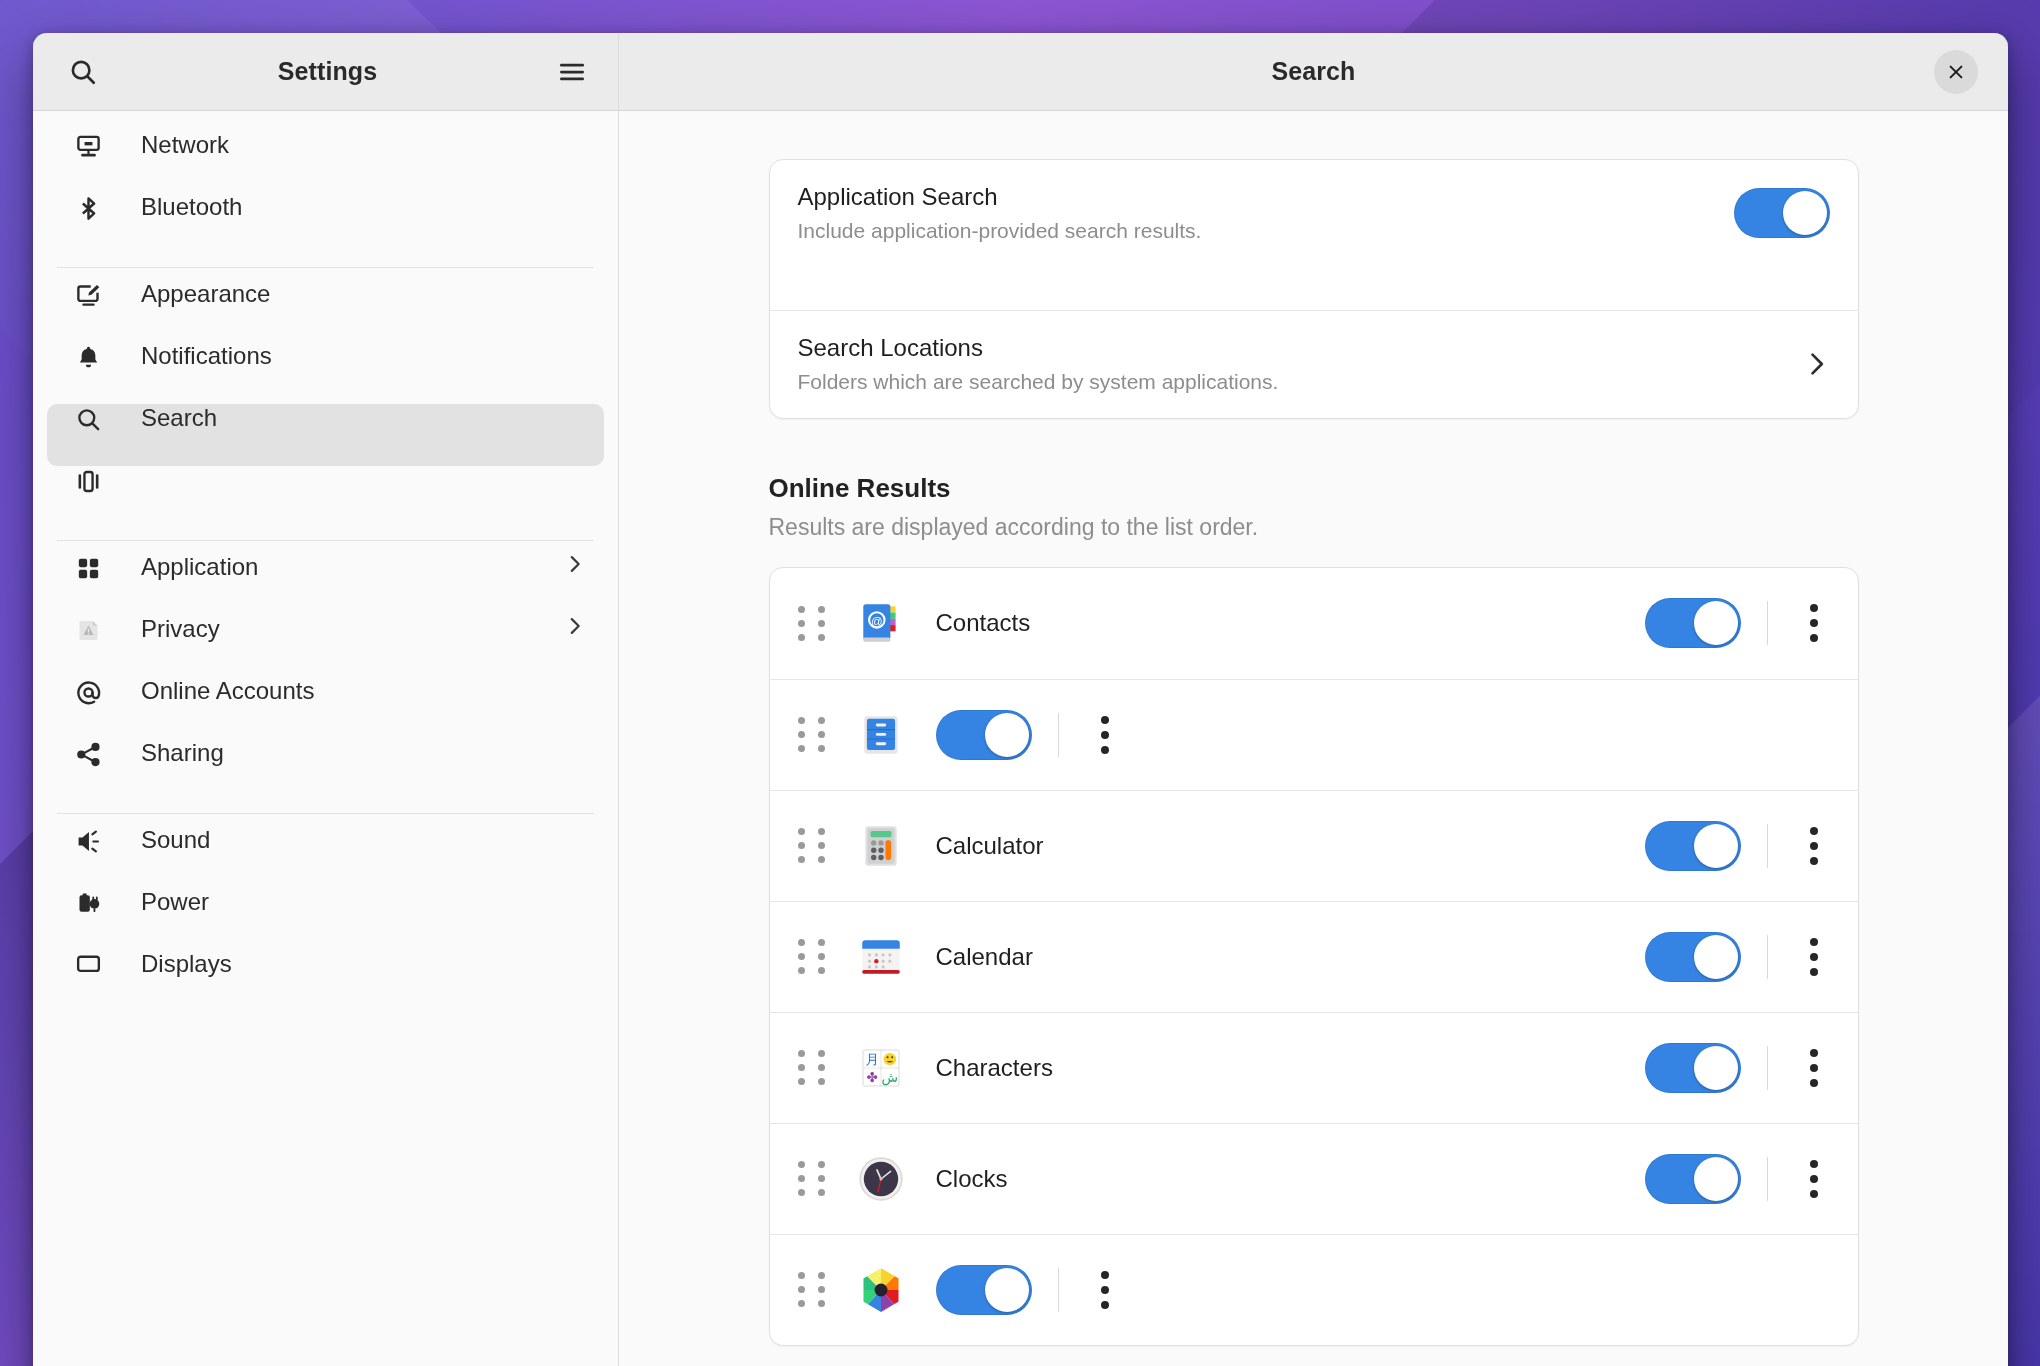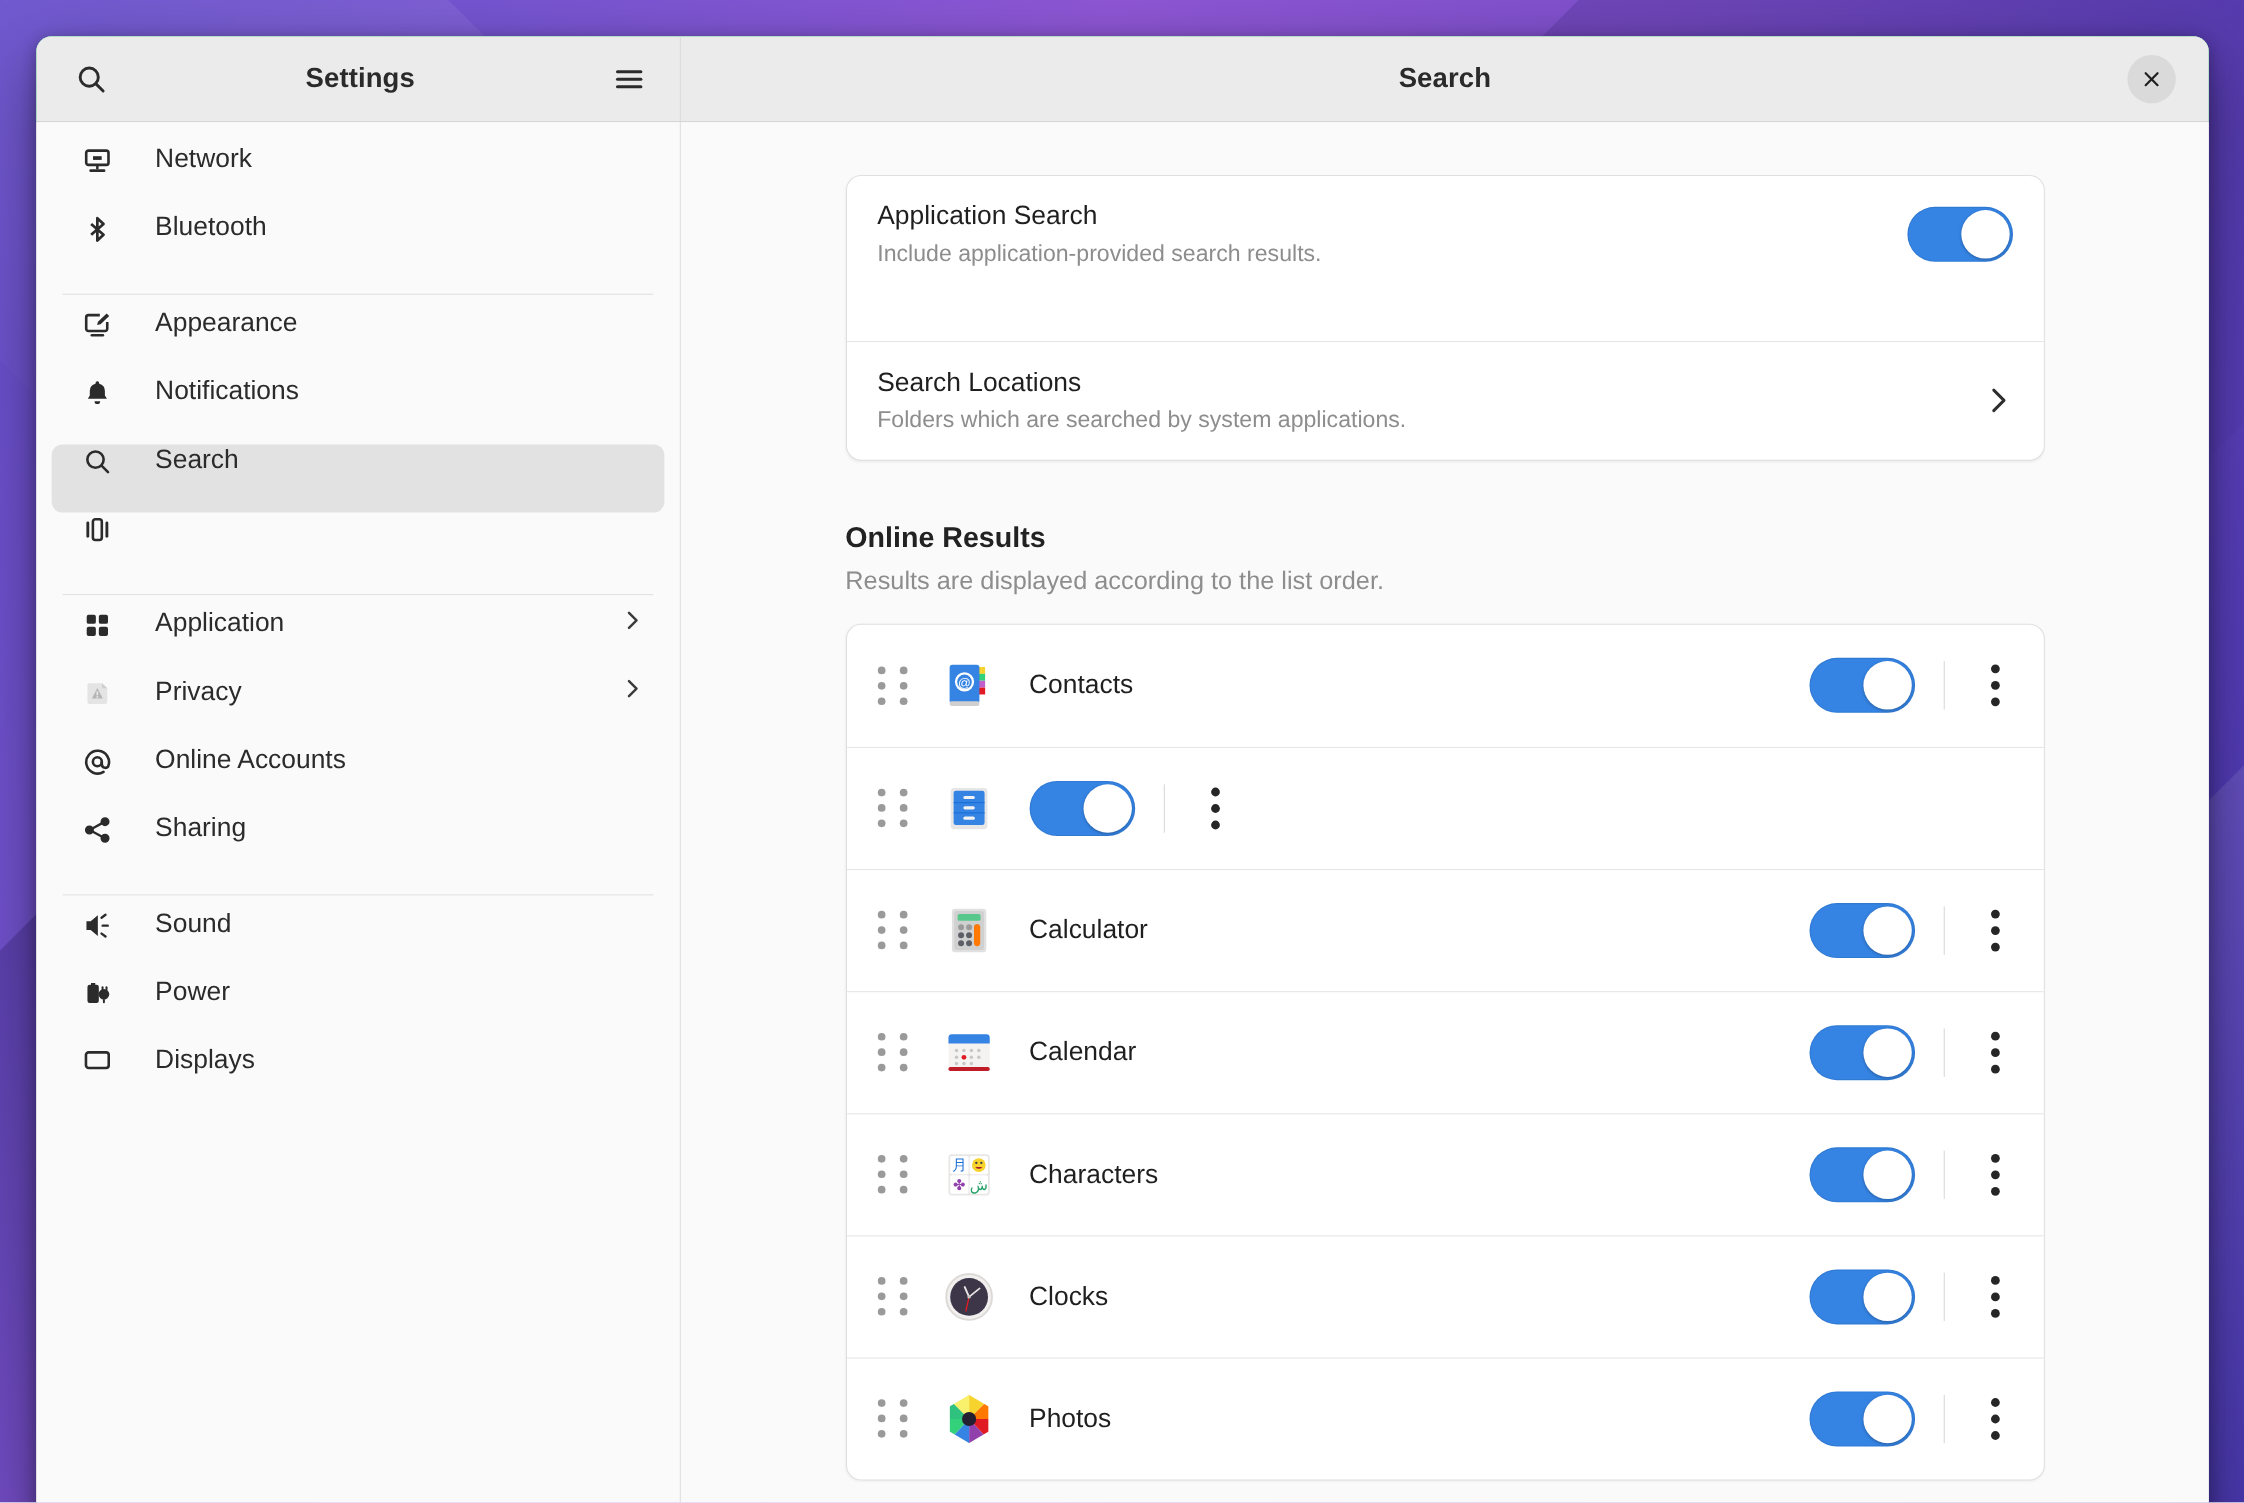--- a/index.html
+++ b/index.html
@@ -44,21 +44,21 @@
     display: flex;
     flex-direction: column;
     background: #fafafa;
   }
 
   
   #headerbar {
     display: flex;
     height: 78px;
     min-height: 78px;
-    background: #22c55e;
+    background: #15803d;
     border-bottom: 1px solid #d5d5d5;
   }
   #header-left {
     width: 586px;
     min-width: 586px;
     display: flex;
     align-items: center;
     justify-content: space-between;
     padding: 0 24px 0 28px;
     border-right: 1px solid #dcdcdc;
@@ -768,21 +768,20 @@
                     <path d="M24 24 L46 24 L40 41 Z" fill="#e01b24"></path>
                     <path d="M24 24 L40 41 L24 47 Z" fill="#9141ac"></path>
                     <path d="M24 24 L24 47 L8 41 Z" fill="#3584e4"></path>
                     <path d="M24 24 L8 41 L2 24 Z" fill="#33d17a"></path>
                     <path d="M24 24 L2 24 L8 8 Z" fill="#2ec27e"></path>
                     <path d="M24 24 L8 8 L24 1 Z" fill="#f9f06b"></path>
                     <circle cx="24" cy="24" r="6.2" fill="#241f31"></circle>
                   </g>
                 </svg>
               </div>
-              <div class="app-name">Photos</div>
               <div class="toggle">
                   <div class="knob"></div>
                 </div>
               <div class="row-sep"></div>
               <div class="menu-dots">
                   <span></span>
                   <span></span>
                   <span></span>
                 </div>
             </div>

